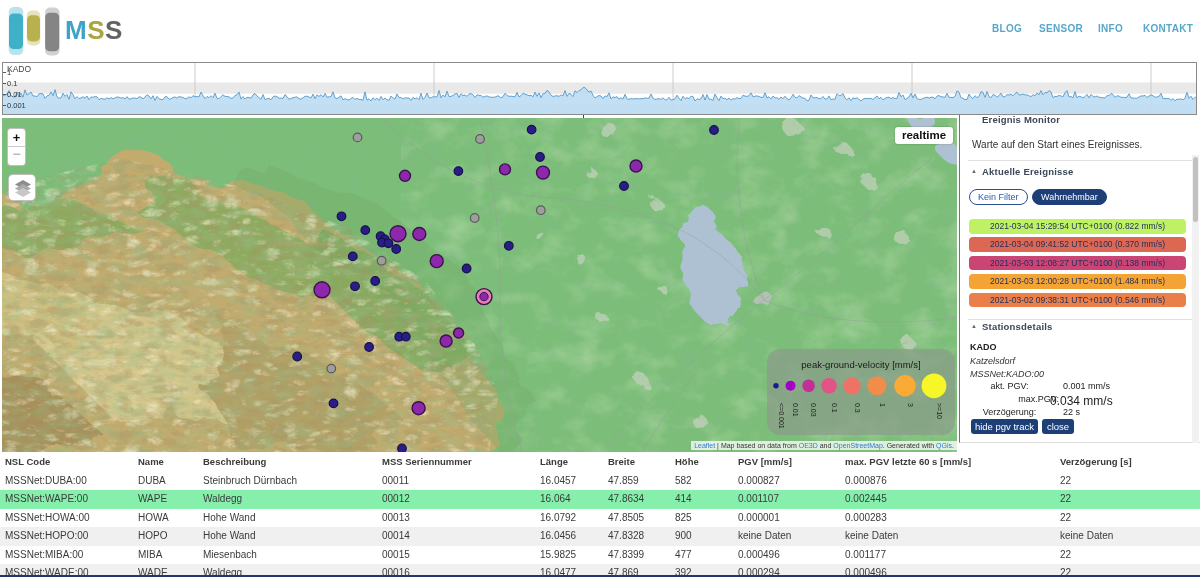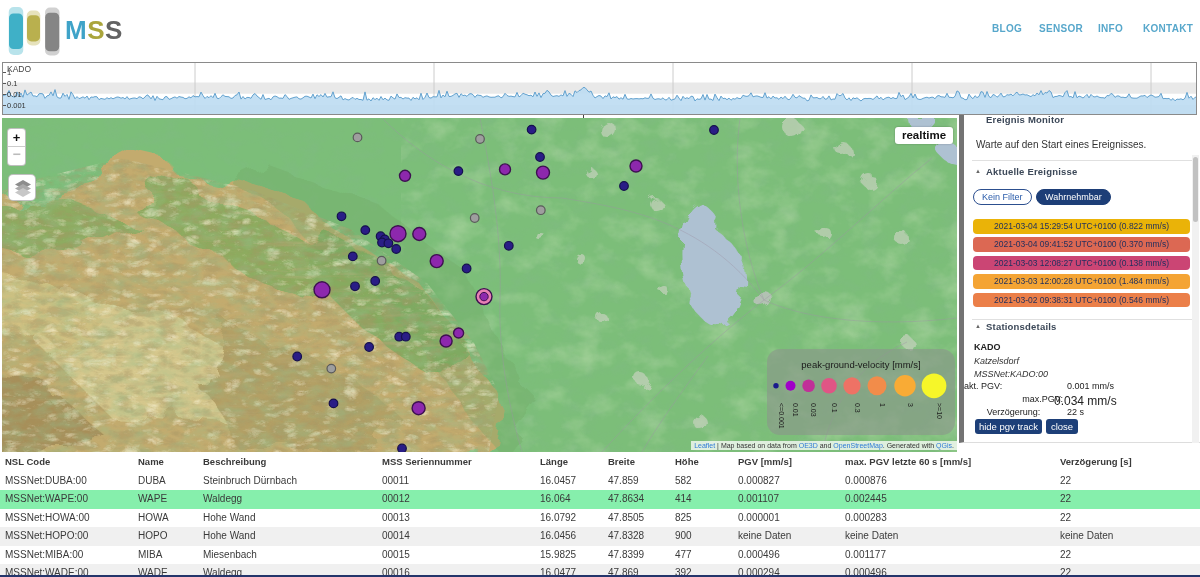--- a/index.html
+++ b/index.html
@@ -15,21 +15,21 @@
 .tick{position:absolute;left:0;width:3px;height:1px;background:#555;}
 #map{position:absolute;left:2px;top:118px;width:955px;height:334px;overflow:hidden;background:#7fc07d;}
 #rt{position:absolute;left:893px;top:9px;width:58px;height:17px;background:#fff;border-radius:3px;
  font-size:11.5px;font-weight:bold;color:#111;text-align:center;line-height:17px;box-shadow:0 0 2px rgba(0,0,0,.3);}
 #zoomctl{position:absolute;left:5px;top:10px;width:19px;height:38px;background:#fff;border:1px solid rgba(0,0,0,.25);border-radius:4px;}
 #zoomctl .zi{height:18px;text-align:center;font-weight:bold;font-size:13px;line-height:17px;color:#111;border-bottom:1px solid #ccc;}
 #zoomctl .zo{height:18px;text-align:center;font-weight:bold;font-size:14px;line-height:15px;color:#bbb;}
 #layerctl{position:absolute;left:6px;top:56px;width:28px;height:27px;background:#fff;border:1px solid rgba(0,0,0,.25);border-radius:5px;}
 #attr{position:absolute;right:0;bottom:2px;background:rgba(255,255,255,.75);font-size:7px;color:#333;padding:1px 3px;}
 #attr a{color:#2f7bd6;text-decoration:none;}
-#side{position:absolute;left:959px;top:115px;width:241px;height:328px;background:#fff;border-left:5px solid #737373;border-bottom:1px solid #ddd;overflow:hidden;}
+#side{position:absolute;left:959px;top:115px;width:241px;height:328px;background:#fff;border-left:1px solid #737373;border-bottom:1px solid #ddd;overflow:hidden;}
 #side .hd{font-size:9.5px;color:#3c4858;font-weight:bold;letter-spacing:.2px;}
 .caret{position:absolute;font-size:6px;color:#666;}
 .pill{position:absolute;border-radius:9px;font-size:9px;height:16px;line-height:14px;padding:0 8px;}
 .evt{position:absolute;left:9px;width:217px;height:14.5px;border-radius:4px;color:#1d2e5e;font-size:8.5px;text-align:center;line-height:14.5px;}
 .navybtn{position:absolute;background:#1d3f78;color:#fff;font-size:9.5px;border-radius:3px;text-align:center;}
 #sbar{position:absolute;left:1192px;top:155px;width:7px;height:288px;background:#f1f1f1;}
 #sthumb{position:absolute;left:1193px;top:157px;width:5px;height:65px;background:#c1c1c1;border-radius:3px;}
 #tbl{position:absolute;left:0;top:452px;width:1200px;height:123px;font-size:10px;color:#3a3a3a;overflow:hidden;}
 .trow{position:absolute;left:0;width:1200px;height:18.4px;line-height:18.4px;}
 .trow div{position:absolute;top:0;white-space:nowrap;}
@@ -257,32 +257,32 @@
 <div id="attr"><a>Leaflet</a> | Map based on data from <a>OE3D</a> and <a>OpenStreetMap</a>. Generated with <a>QGis</a>.</div>
 </div>
 <div id="side">
 <div class="hd abs" style="left:22px;top:-1px">Ereignis Monitor</div>
 <div class="abs" style="left:12px;top:24px;font-size:10px;color:#333;white-space:nowrap">Warte auf den Start eines Ereignisses.</div>
 <div class="abs" style="left:8px;top:45px;width:227px;height:1px;background:#e0e0e0"></div>
 <div class="caret" style="left:11px;top:53px">▲</div>
 <div class="hd abs" style="left:22px;top:51px">Aktuelle Ereignisse</div>
 <div class="pill" style="left:9px;top:74px;border:1.5px solid #2c4f8f;color:#2a5caa;background:#fff">Kein Filter</div>
 <div class="pill" style="left:72px;top:74px;background:#1d3e77;color:#fff;border:1.5px solid #1d3e77">Wahrnehmbar</div>
-<div class="evt" style="top:104px;background:#eab308">2021-03-04 15:29:54 UTC+0100 (0.822 mm/s)</div>
+<div class="evt" style="top:104px;background:#bef264">2021-03-04 15:29:54 UTC+0100 (0.822 mm/s)</div>
     <div class="evt" style="top:122.4px;background:#dc6853">2021-03-04 09:41:52 UTC+0100 (0.370 mm/s)</div>
     <div class="evt" style="top:140.8px;background:#cb4574">2021-03-03 12:08:27 UTC+0100 (0.138 mm/s)</div>
     <div class="evt" style="top:159.2px;background:#f4a434">2021-03-03 12:00:28 UTC+0100 (1.484 mm/s)</div>
     <div class="evt" style="top:177.60000000000002px;background:#eb7f49">2021-03-02 09:38:31 UTC+0100 (0.546 mm/s)</div>
 <div class="abs" style="left:8px;top:204px;width:227px;height:1px;background:#e0e0e0"></div>
 <div class="caret" style="left:11px;top:208px">▲</div>
 <div class="hd abs" style="left:22px;top:206px">Stationsdetails</div>
 <div class="abs" style="left:10px;top:227px;font-size:9px;font-weight:bold;color:#222">KADO</div>
 <div class="abs" style="left:10px;top:241px;font-size:9px;font-style:italic;color:#333">Katzelsdorf</div>
 <div class="abs" style="left:10px;top:254px;font-size:9px;font-style:italic;color:#333">MSSNet:KADO:00</div>
-<div class="abs" style="left:0px;top:266px;width:99px;text-align:left;font-size:9px;color:#222">akt. PGV:</div>
+<div class="abs" style="left:0px;top:266px;width:99px;text-align:center;font-size:9px;color:#222">akt. PGV:</div>
 <div class="abs" style="left:103px;top:266px;font-size:9px;color:#222">0.001 mm/s</div>
 <div class="abs" style="left:0px;top:279px;width:99px;text-align:right;font-size:9px;color:#222">max.PGV:</div>
 <div class="abs" style="left:90px;top:279px;font-size:12px;color:#222">0.034 mm/s</div>
 <div class="abs" style="left:0px;top:292px;width:99px;text-align:center;font-size:9px;color:#222">Verzögerung:</div>
 <div class="abs" style="left:103px;top:292px;font-size:9px;color:#222">22 s</div>
 <div class="navybtn" style="left:11px;top:304px;width:67px;height:15px;line-height:15px">hide pgv track</div>
 <div class="navybtn" style="left:82px;top:304px;width:32px;height:15px;line-height:15px">close</div>
 </div>
 <div id="sbar"></div>
 <div id="sthumb"></div>

